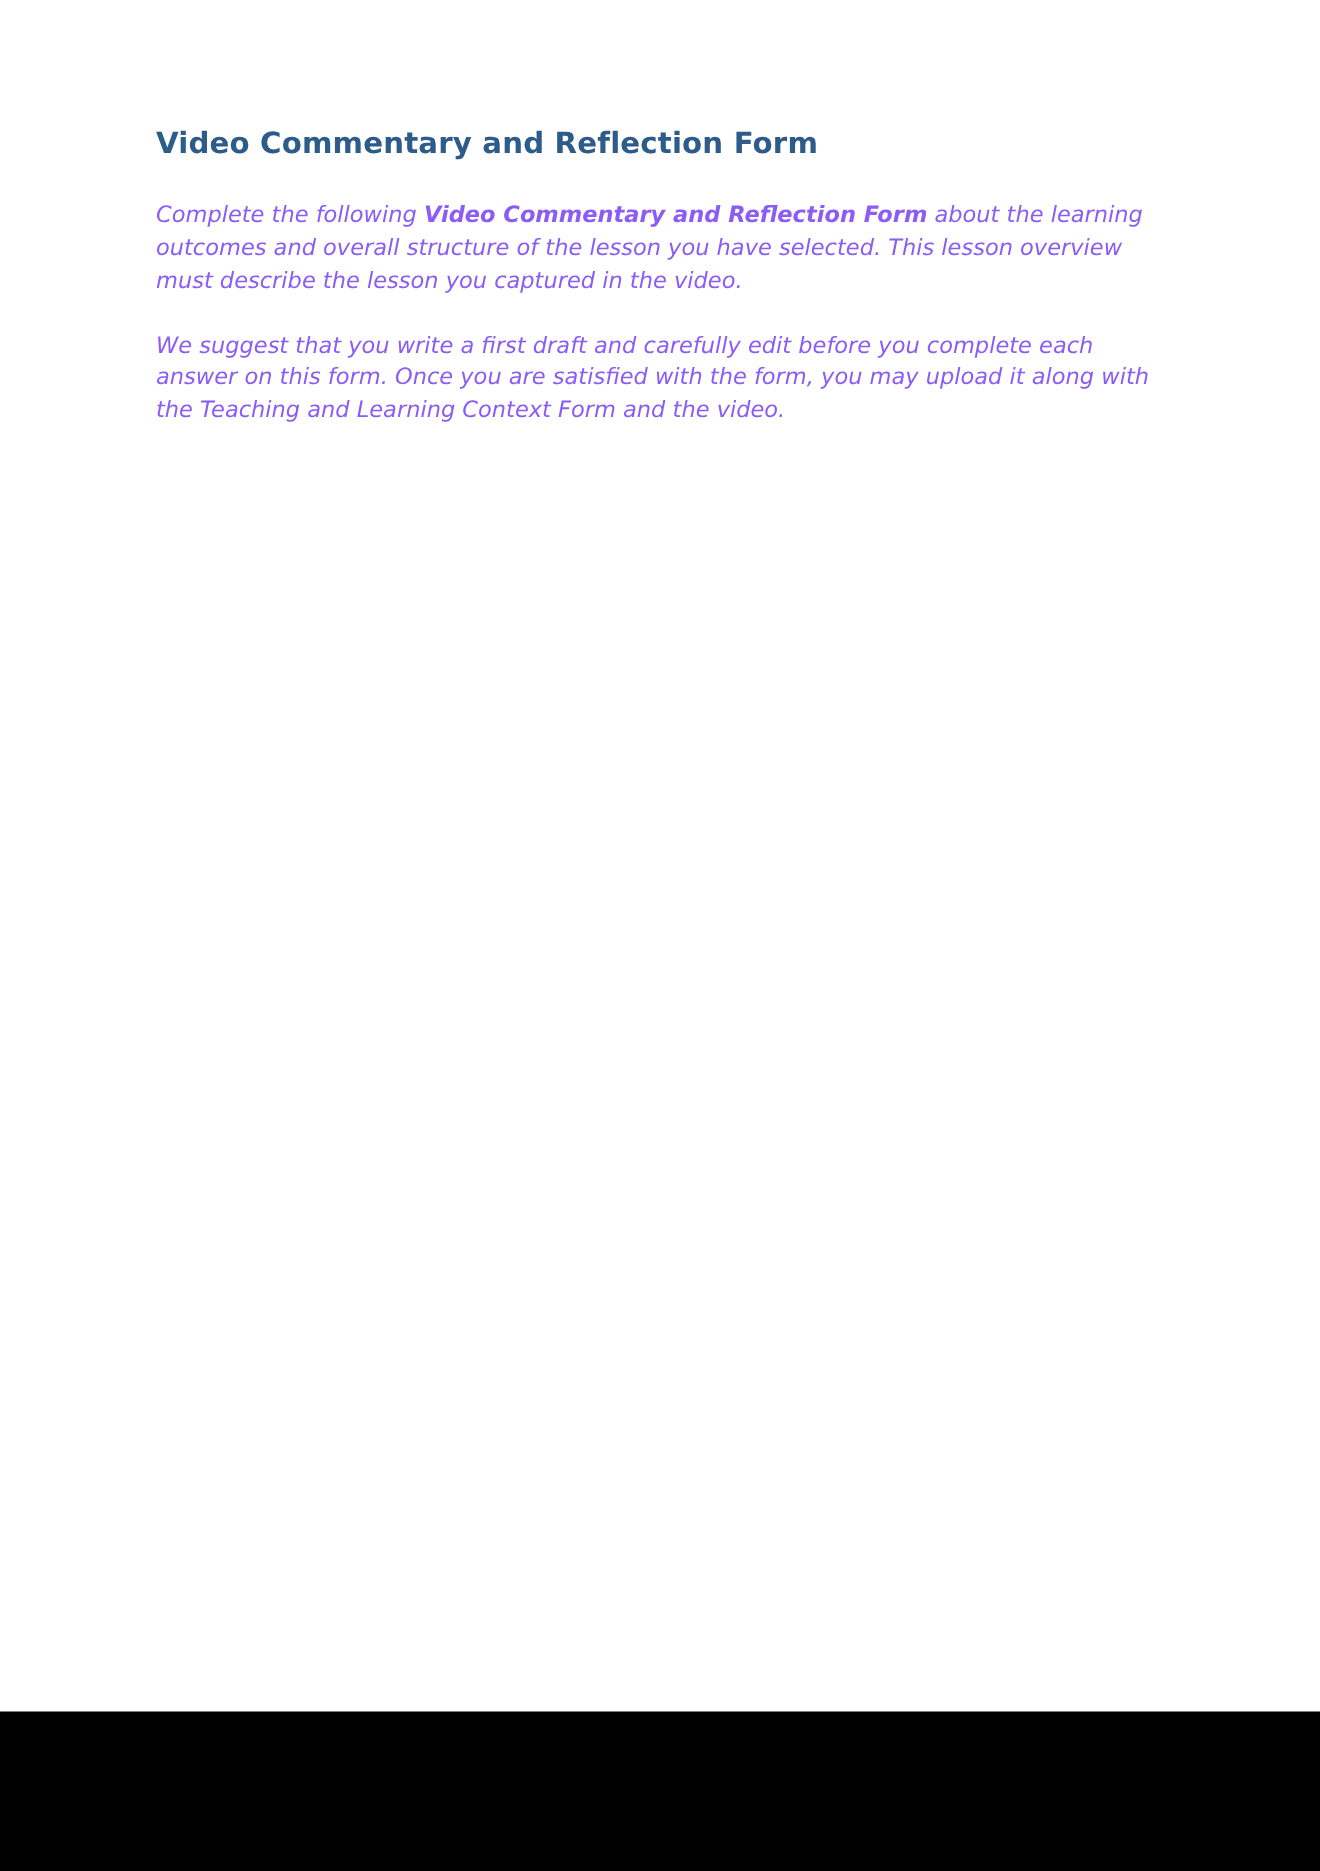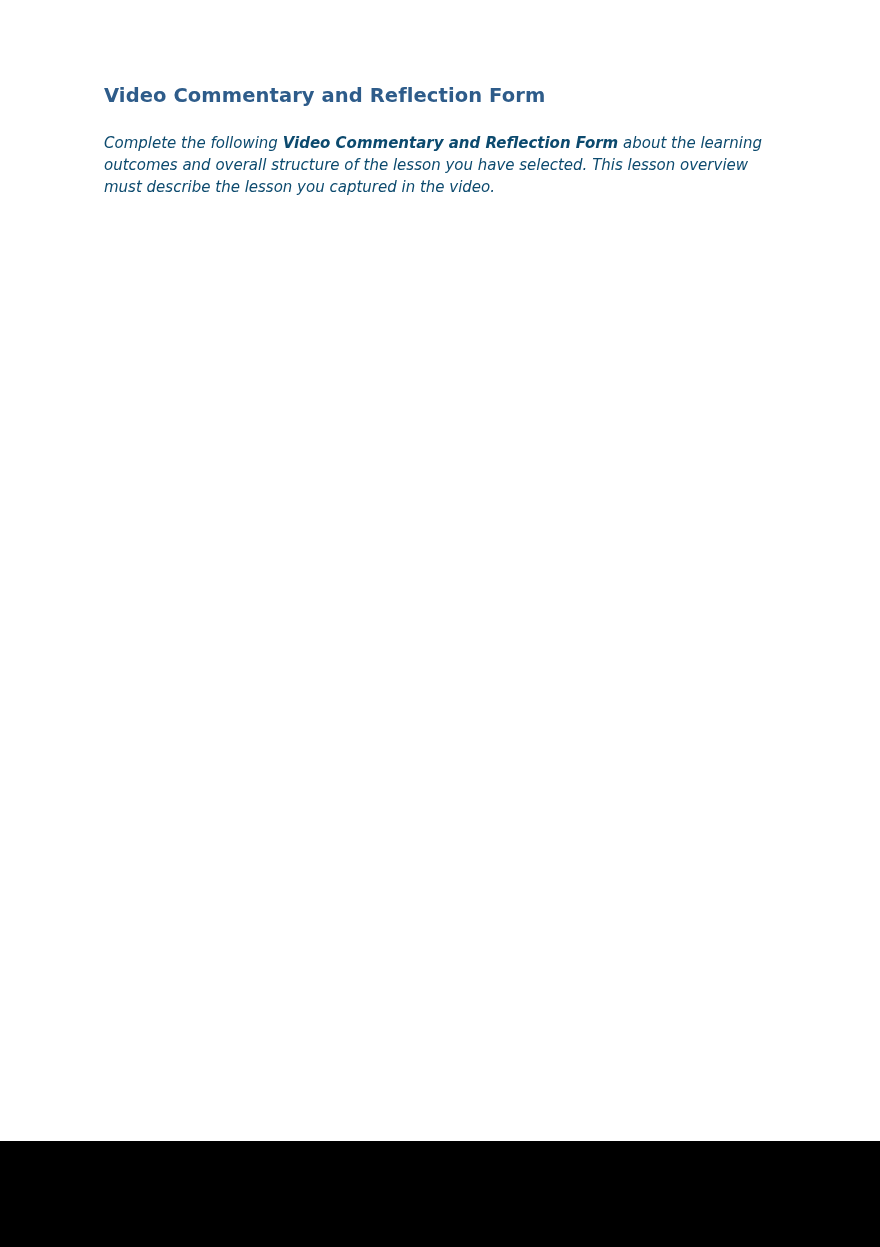--- a/index.html
+++ b/index.html
@@ -36,21 +36,21 @@
     color: #2e5c8a;
     letter-spacing: 0.1px;
     margin: 0 0 26px 0;
     line-height: 1.2;
   }
   .para {
     font-family: "DejaVu Sans", sans-serif;
     font-style: italic;
     font-size: 15px;
     line-height: 21.7px;
-    color: #0c4a6e;
+    color: #8b5cf6;
     margin: 0 0 21px 0;
     text-align: left;
   }
   .para:last-child {
     margin-bottom: 0;
   }
   .para b {
     font-weight: bold;
     font-style: italic;
   }
@@ -66,15 +66,16 @@
     background: #000000;
   }
 </style>
 </head>
 <body>
 
 <div class="page">
   <div class="content">
     <h1 class="doc-title">Video Commentary and Reflection Form</h1>
     <p class="para p1"><span>Complete the following </span><b>Video Commentary and Reflection Form</b><span> about the learning outcomes and overall structure of the lesson you have selected. This lesson overview must describe the lesson you captured in the video.</span></p>
+    <p class="para p3"><span>We suggest that you write a first draft and carefully edit before you complete each answer on this form. Once you are satisfied with the form, you may upload it along with the Teaching and Learning Context Form and the video.</span></p>
   </div>
 </div>
 <div class="footer-band"></div>
 
 </body></html>

